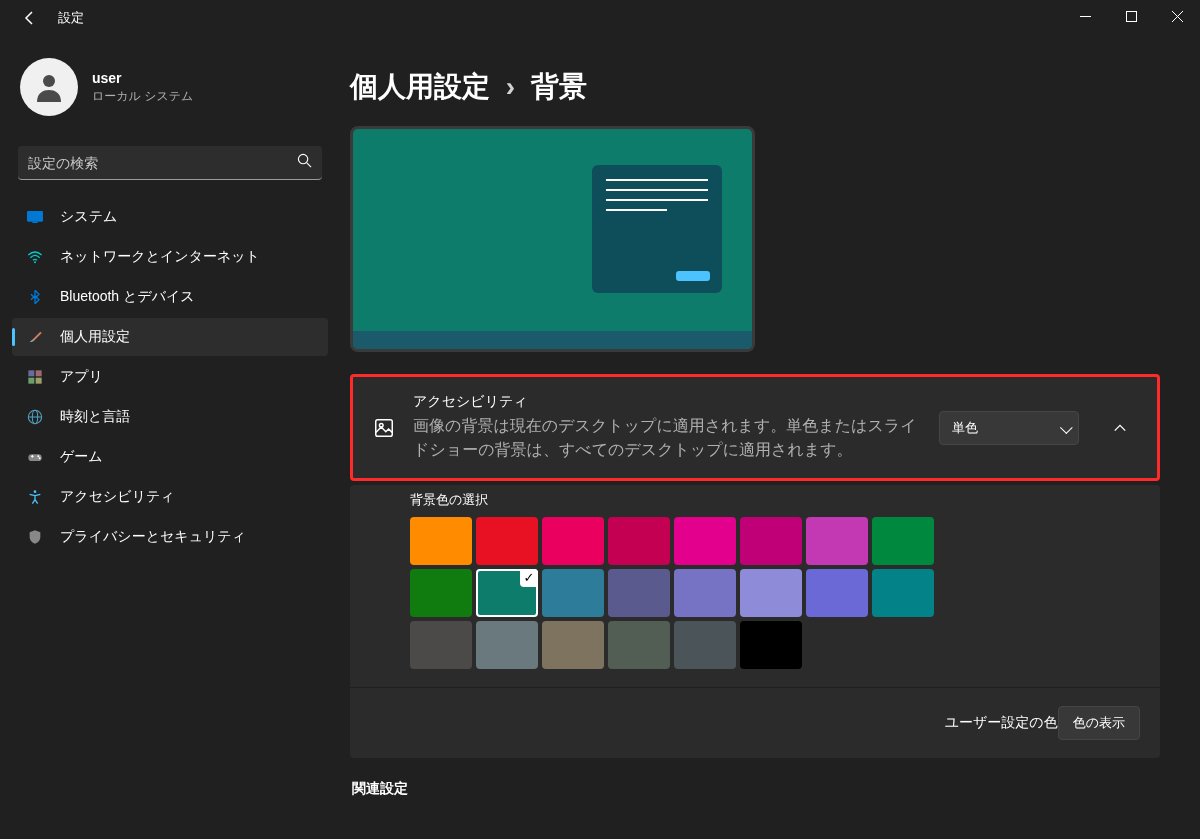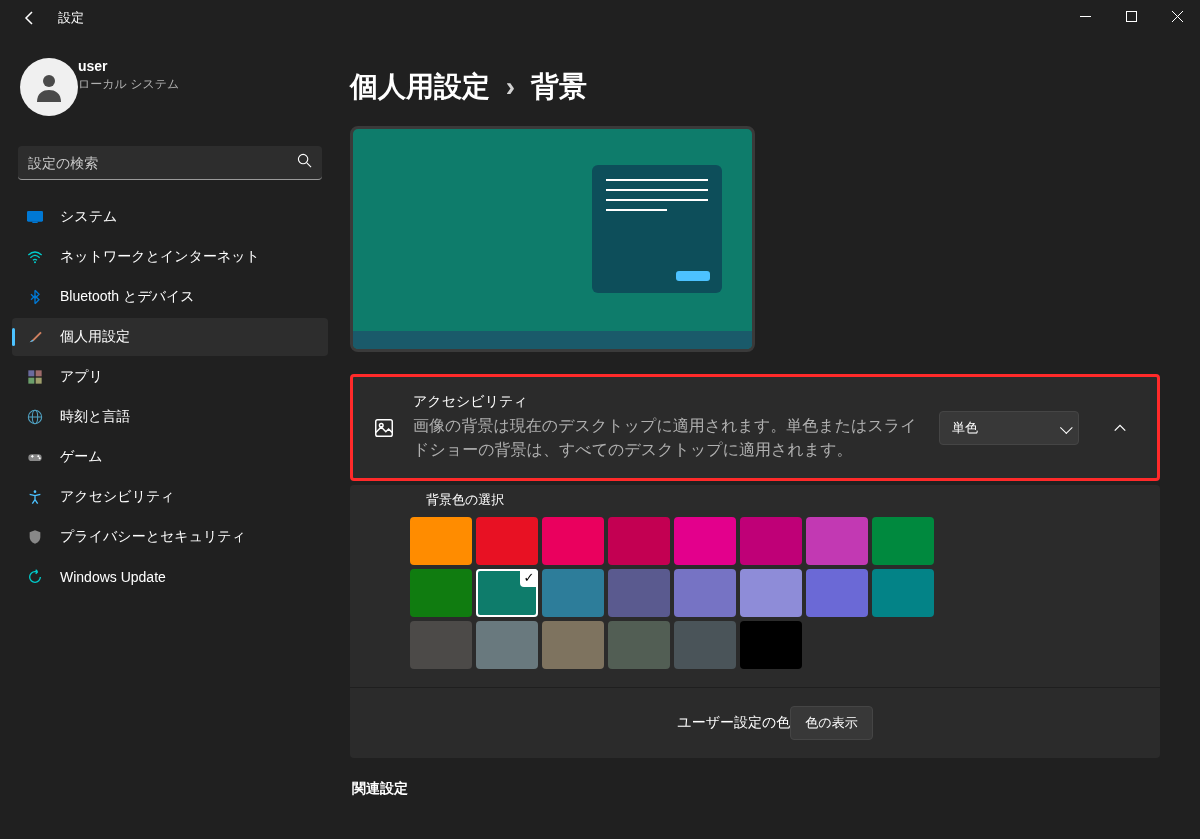--- a/index.html
+++ b/index.html
@@ -33,22 +33,23 @@
   cursor: pointer;
   color: #ffffff;
 }
 .container { display: flex; height: calc(100% - 36px); }
 .sidebar {
   width: 340px;
   padding: 0 8px;
   flex-shrink: 0;
 }
 .profile {
-  display: flex; align-items: flex-start;
+  display: flex; align-items: center;
   padding: 22px 12px 30px 12px;
+  gap: 14px;
 }
 .avatar {
   width: 58px; height: 58px;
   border-radius: 50%;
   background: #f0f0f0;
   display: flex; align-items: center; justify-content: center;
 }
 .avatar svg { width: 36px; height: 36px; fill: #4a4a4a; }
 .profile-text .uname { font-size: 14px; font-weight: 600; }
 .profile-text .utype { font-size: 12px; color: #b0b0b0; margin-top: 2px; }
@@ -166,21 +167,21 @@
 }
 .expand-btn {
   width: 34px; height: 34px;
   display: flex; align-items: center; justify-content: center;
   cursor: pointer;
   margin-left: 6px;
 }
 .sub-section {
   padding: 6px 20px 18px 60px;
 }
-.sub-label { font-size: 13px; margin-bottom: 8px; margin-left: 16px; }
+.sub-label { font-size: 13px; margin-bottom: 8px; }
 .swatches {
   display: grid;
   grid-template-columns: repeat(8, 62px);
   gap: 4px;
 }
 .swatch {
   width: 62px; height: 48px;
   border-radius: 4px;
   cursor: pointer;
   position: relative;
@@ -191,21 +192,21 @@
 }
 .swatch.selected::after {
   content: "✓";
   position: absolute; top: 0; right: 0;
   width: 18px; height: 18px;
   background: #ffffff; color: #000;
   font-size: 13px; text-align: center; line-height: 18px;
   border-radius: 0 4px 0 4px;
 }
 .card-sub {
-  display: flex; align-items: center; justify-content: center;
+  display: flex; align-items: center; justify-content: flex-end;
   padding: 18px 20px 18px 60px;
   border-top: 1px solid #1f1f1f;
 }
 .btn {
   background: #383838;
   border: 1px solid #454545;
   border-radius: 4px;
   padding: 7px 14px;
   font-size: 13px;
   cursor: pointer;
@@ -340,28 +341,20 @@
           </span>
           <span class="nav-label">アクセシビリティ</span>
         </div>
         <div class="nav-item">
           <span class="nav-icon">
             <svg width="16" height="16" viewBox="0 0 24 24" fill="#888">
               <path d="M12 2 L20 5 V12 C20 17 16 21 12 22 C8 21 4 17 4 12 V5 Z"></path>
             </svg>
           </span>
           <span class="nav-label">プライバシーとセキュリティ</span>
-        </div>
-        <div class="nav-item">
-          <span class="nav-icon">
-            <svg width="16" height="16" viewBox="0 0 24 24" fill="none" stroke="#0cc" stroke-width="2">
-              <path d="M20 12 A8 8 0 1 1 12 4 L16 4 M16 4 L13 1 M16 4 L13 7"></path>
-            </svg>
-          </span>
-          <span class="nav-label">Windows Update</span>
         </div>
       </div>
   </div>
 
   <div class="main">
     <div class="breadcrumb">
       <span>個人用設定</span>
       <span class="chev">›</span>
       <span>背景</span>
     </div>

